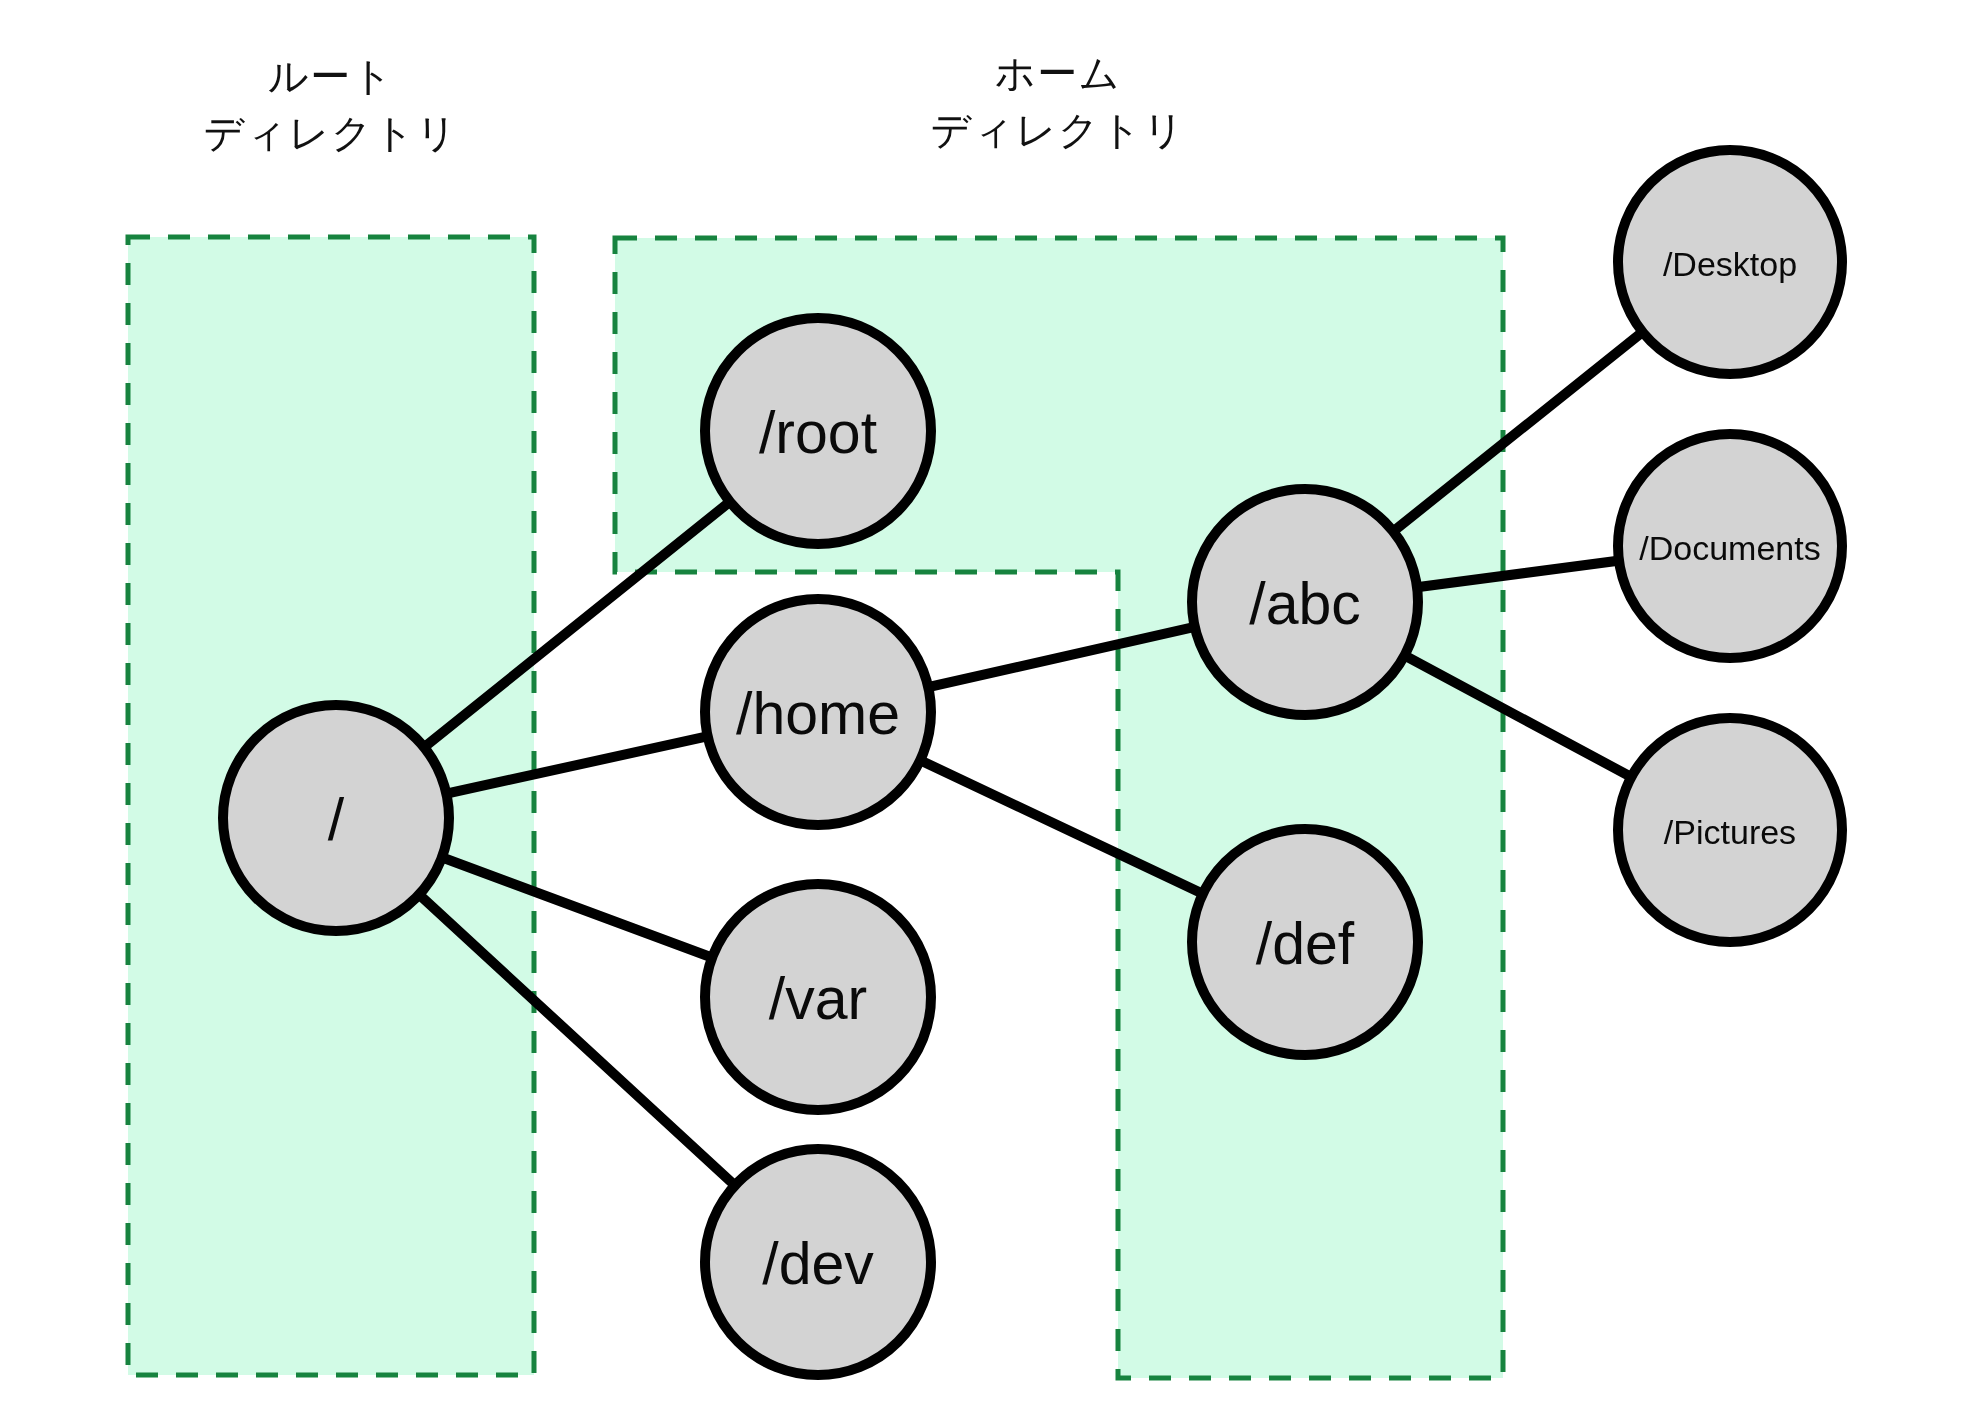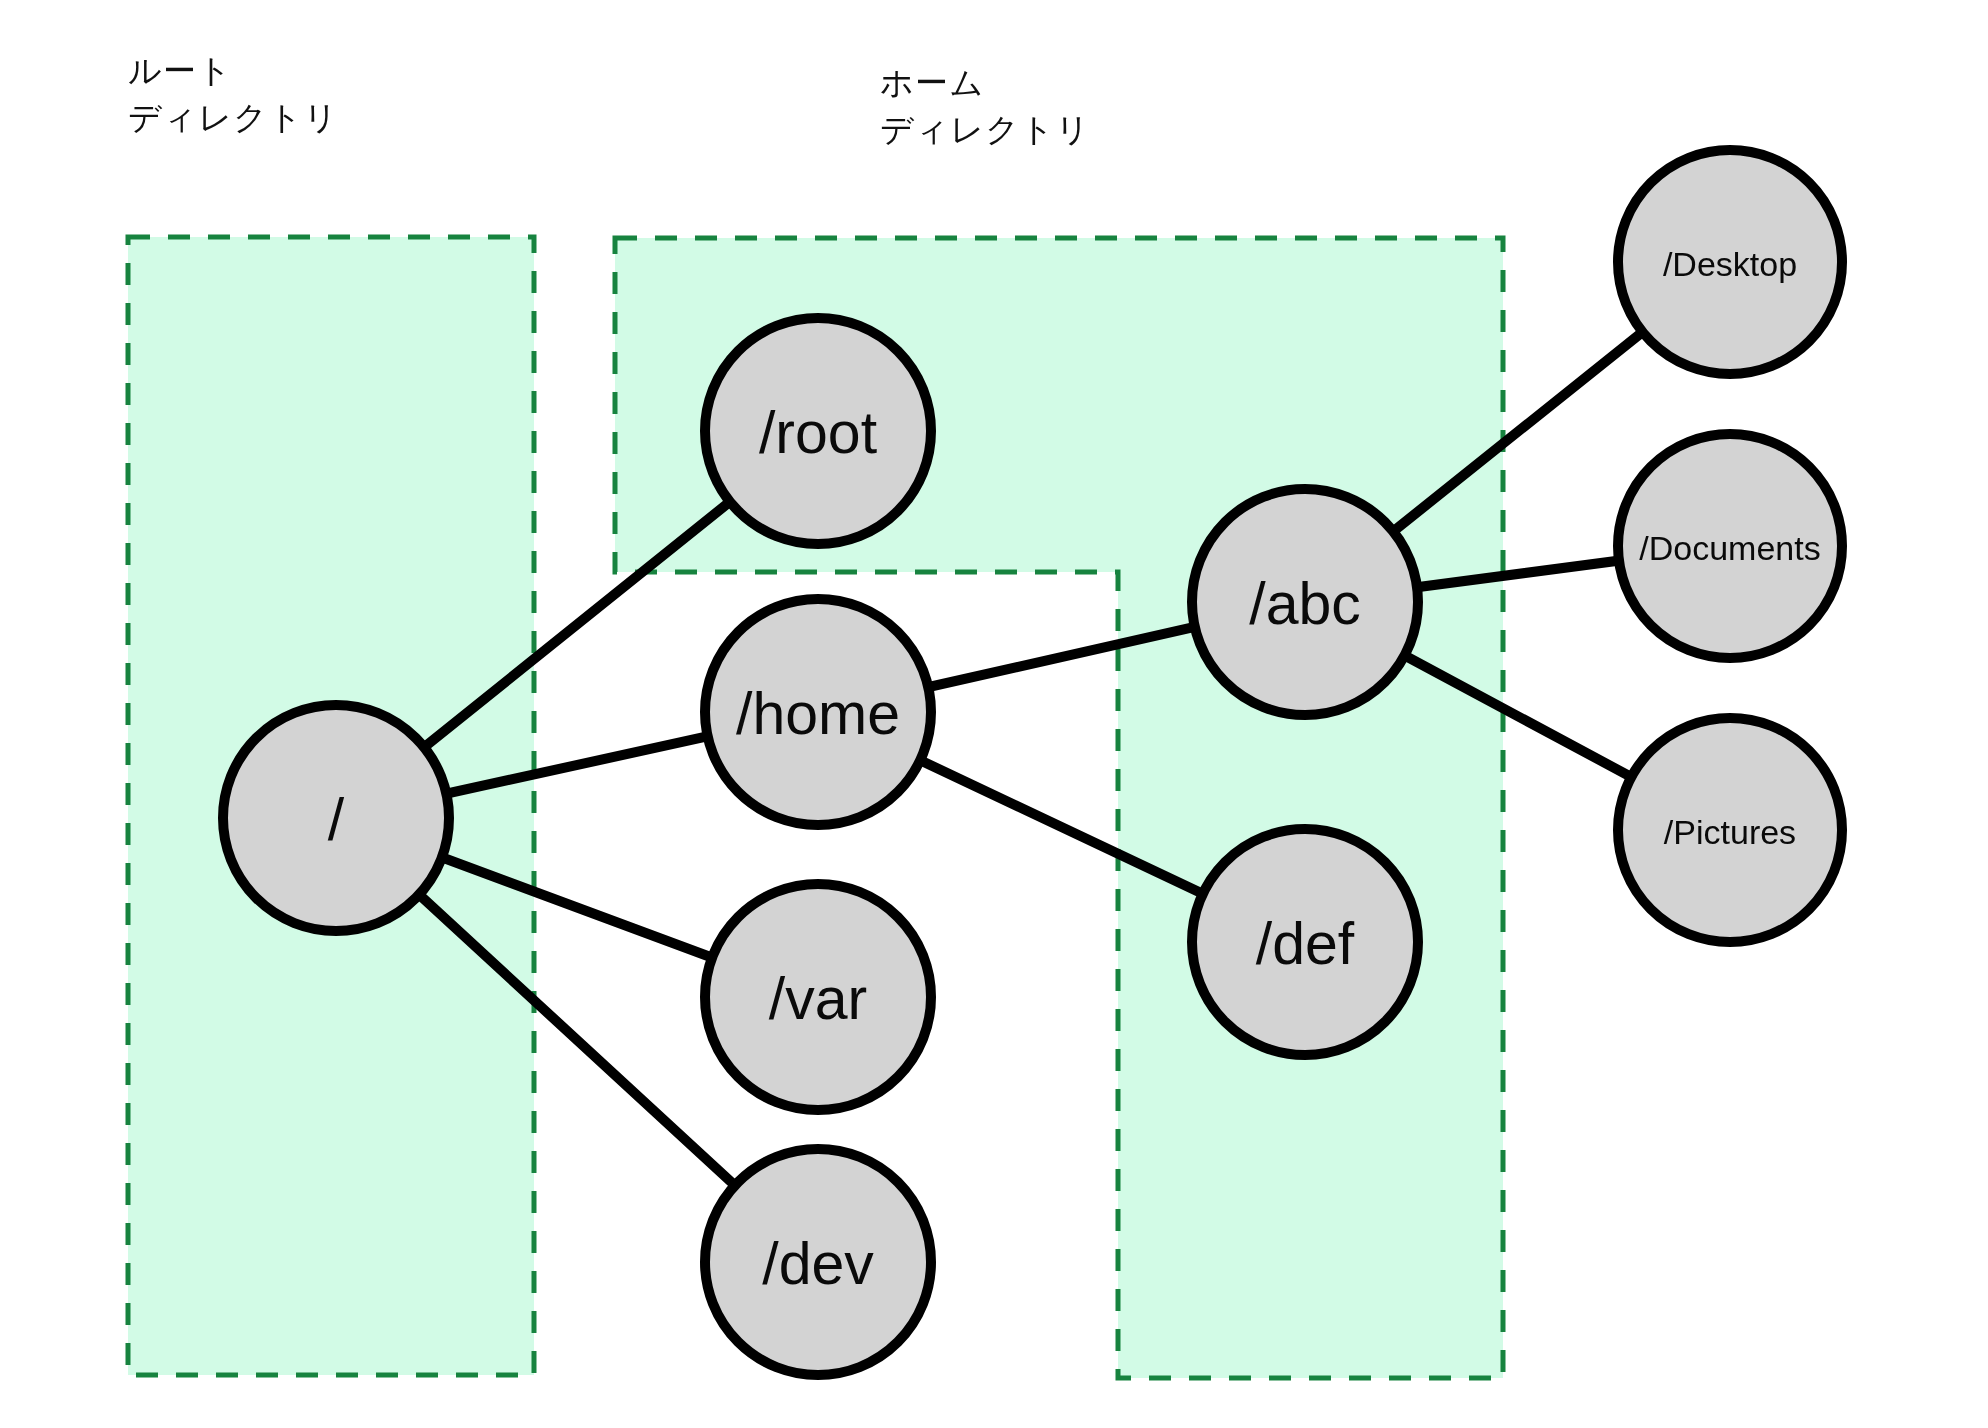--- a/index.html
+++ b/index.html
@@ -49,22 +49,23 @@
   .node-label {
     fill: #0a0a0a;
     font-family: "Liberation Sans", sans-serif;
     text-anchor: middle;
     dominant-baseline: central;
   }
   .node-label.big { font-size: 59px; }
   .node-label.small { font-size: 34px; }
   .group-caption {
     position: absolute;
+    text-align: center;
     font-family: "Liberation Sans", sans-serif;
-    font-size: 33px;
+    font-size: 40px;
     line-height: 1.42;
     color: #111111;
     white-space: pre-line;
     letter-spacing: 0.04em;
   }
 </style>
 </head>
 <body>
 
 <div id="diagram-root">
@@ -145,16 +146,16 @@
         <circle class="node-circle" cx="1730" cy="830" r="112"></circle>
         <text class="node-label small" x="1730" y="832">/Pictures</text>
       </g>
 
     </g>
   </svg>
 
   <div class="group-caption" style="left:128px; top:48px; width:406px;">ルート
 ディレクトリ</div>
 
-  <div class="group-caption" style="left:880px; top:60px; width:356px;">ホーム
+  <div class="group-caption" style="left:880px; top:45px; width:356px;">ホーム
 ディレクトリ</div>
 
 </div>
 
 </body></html>

